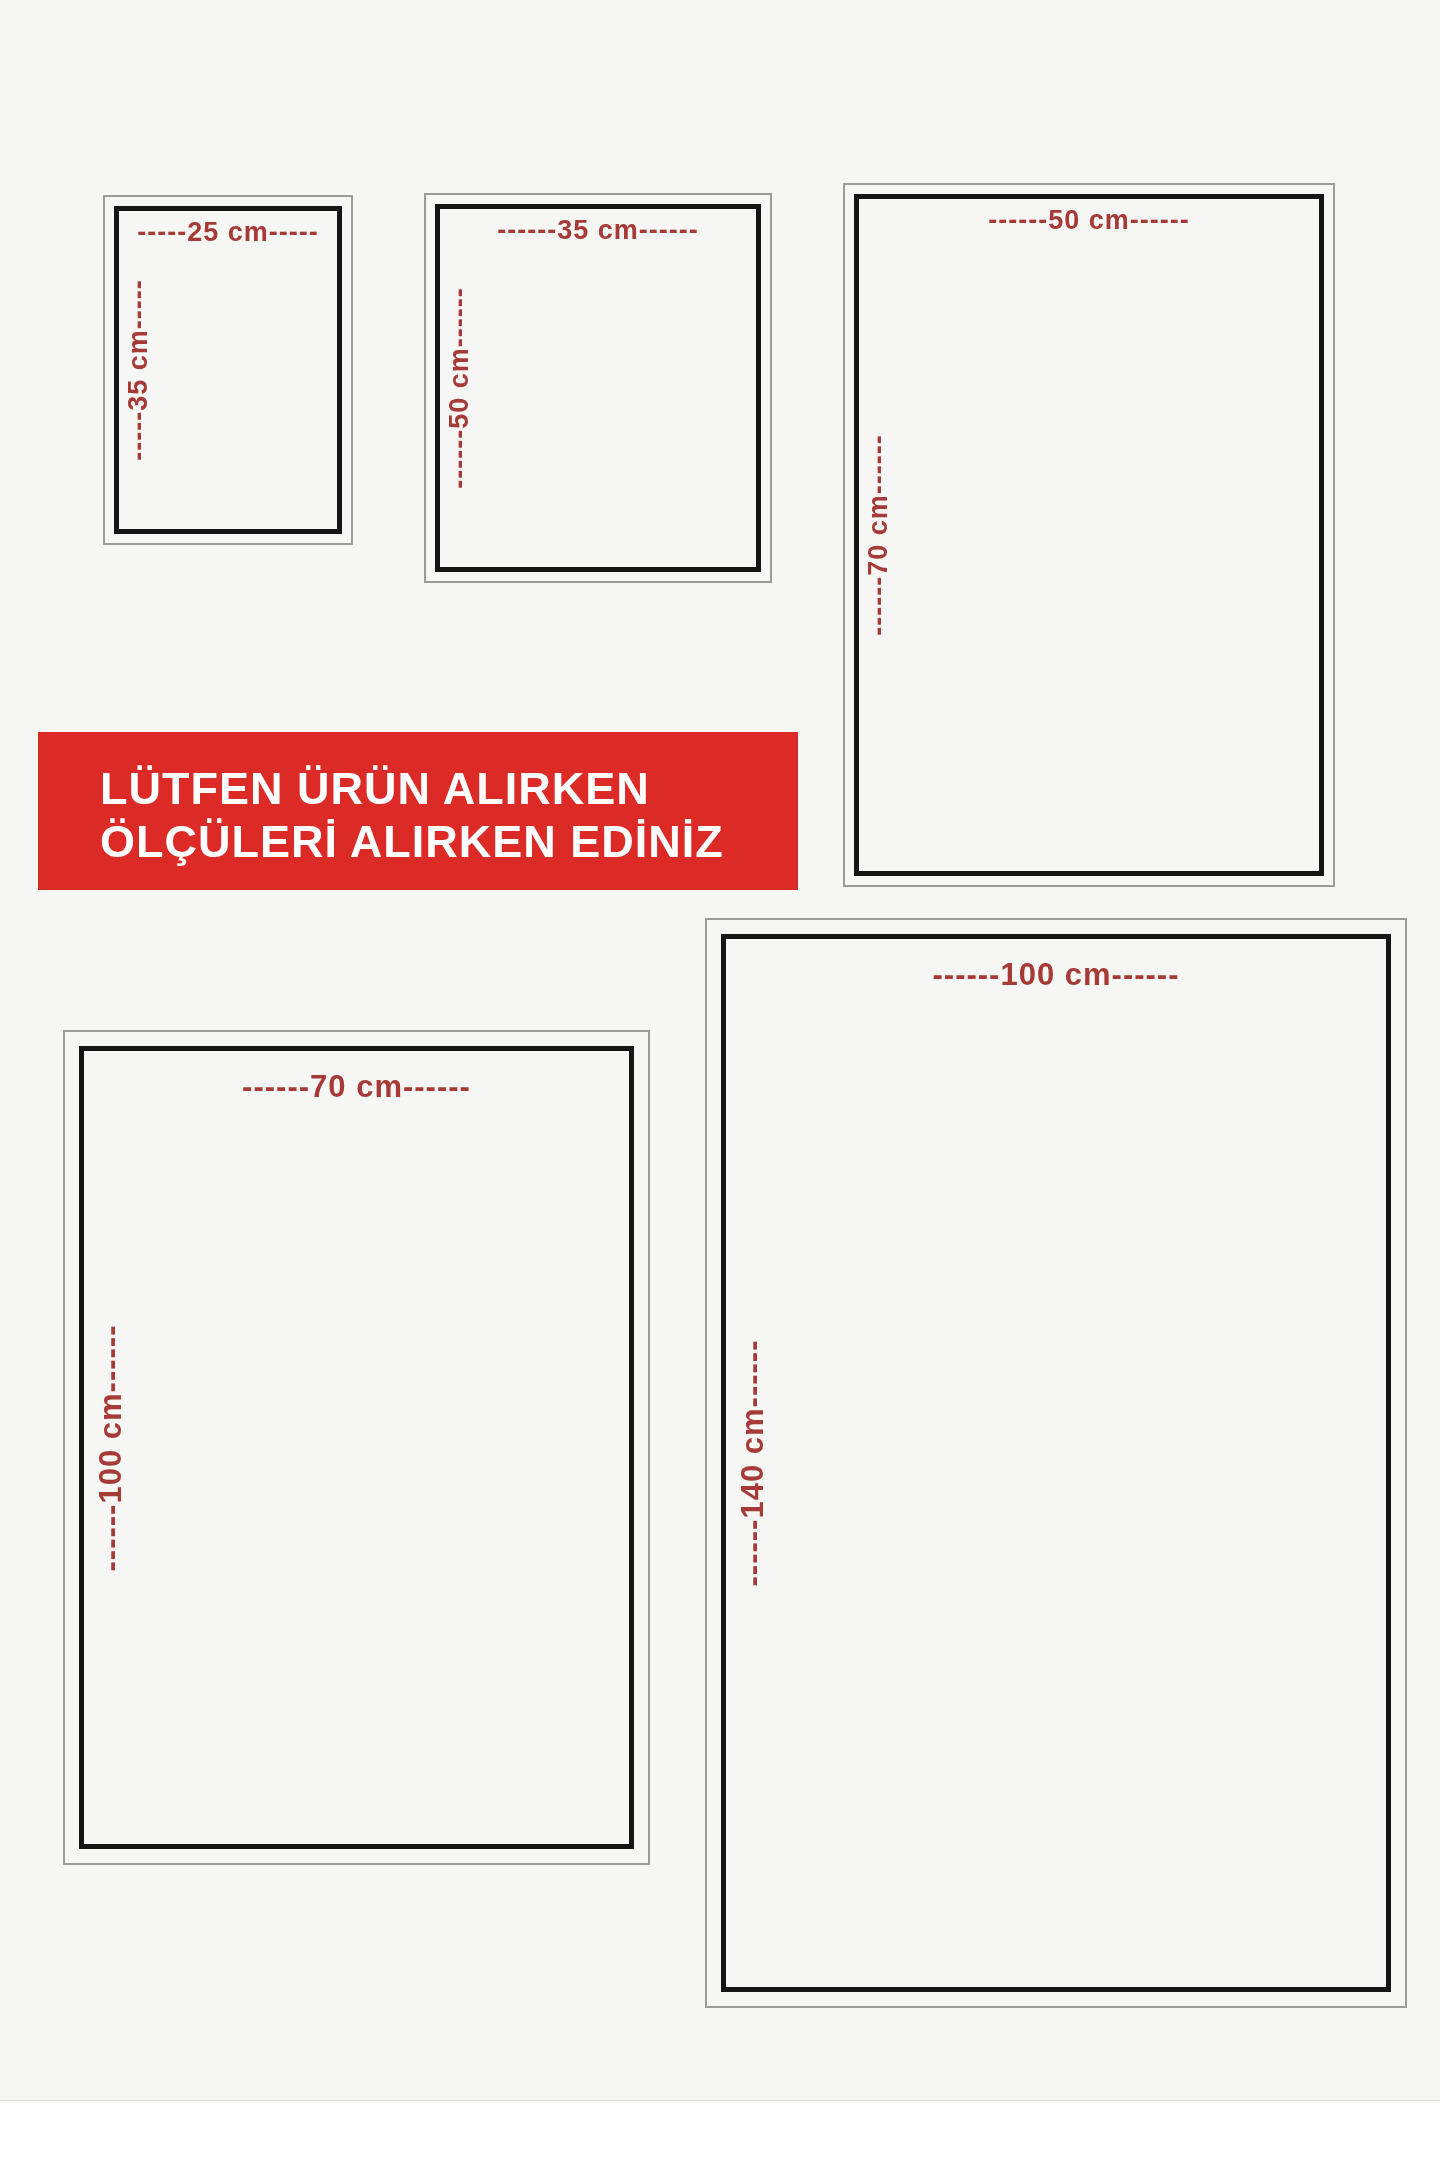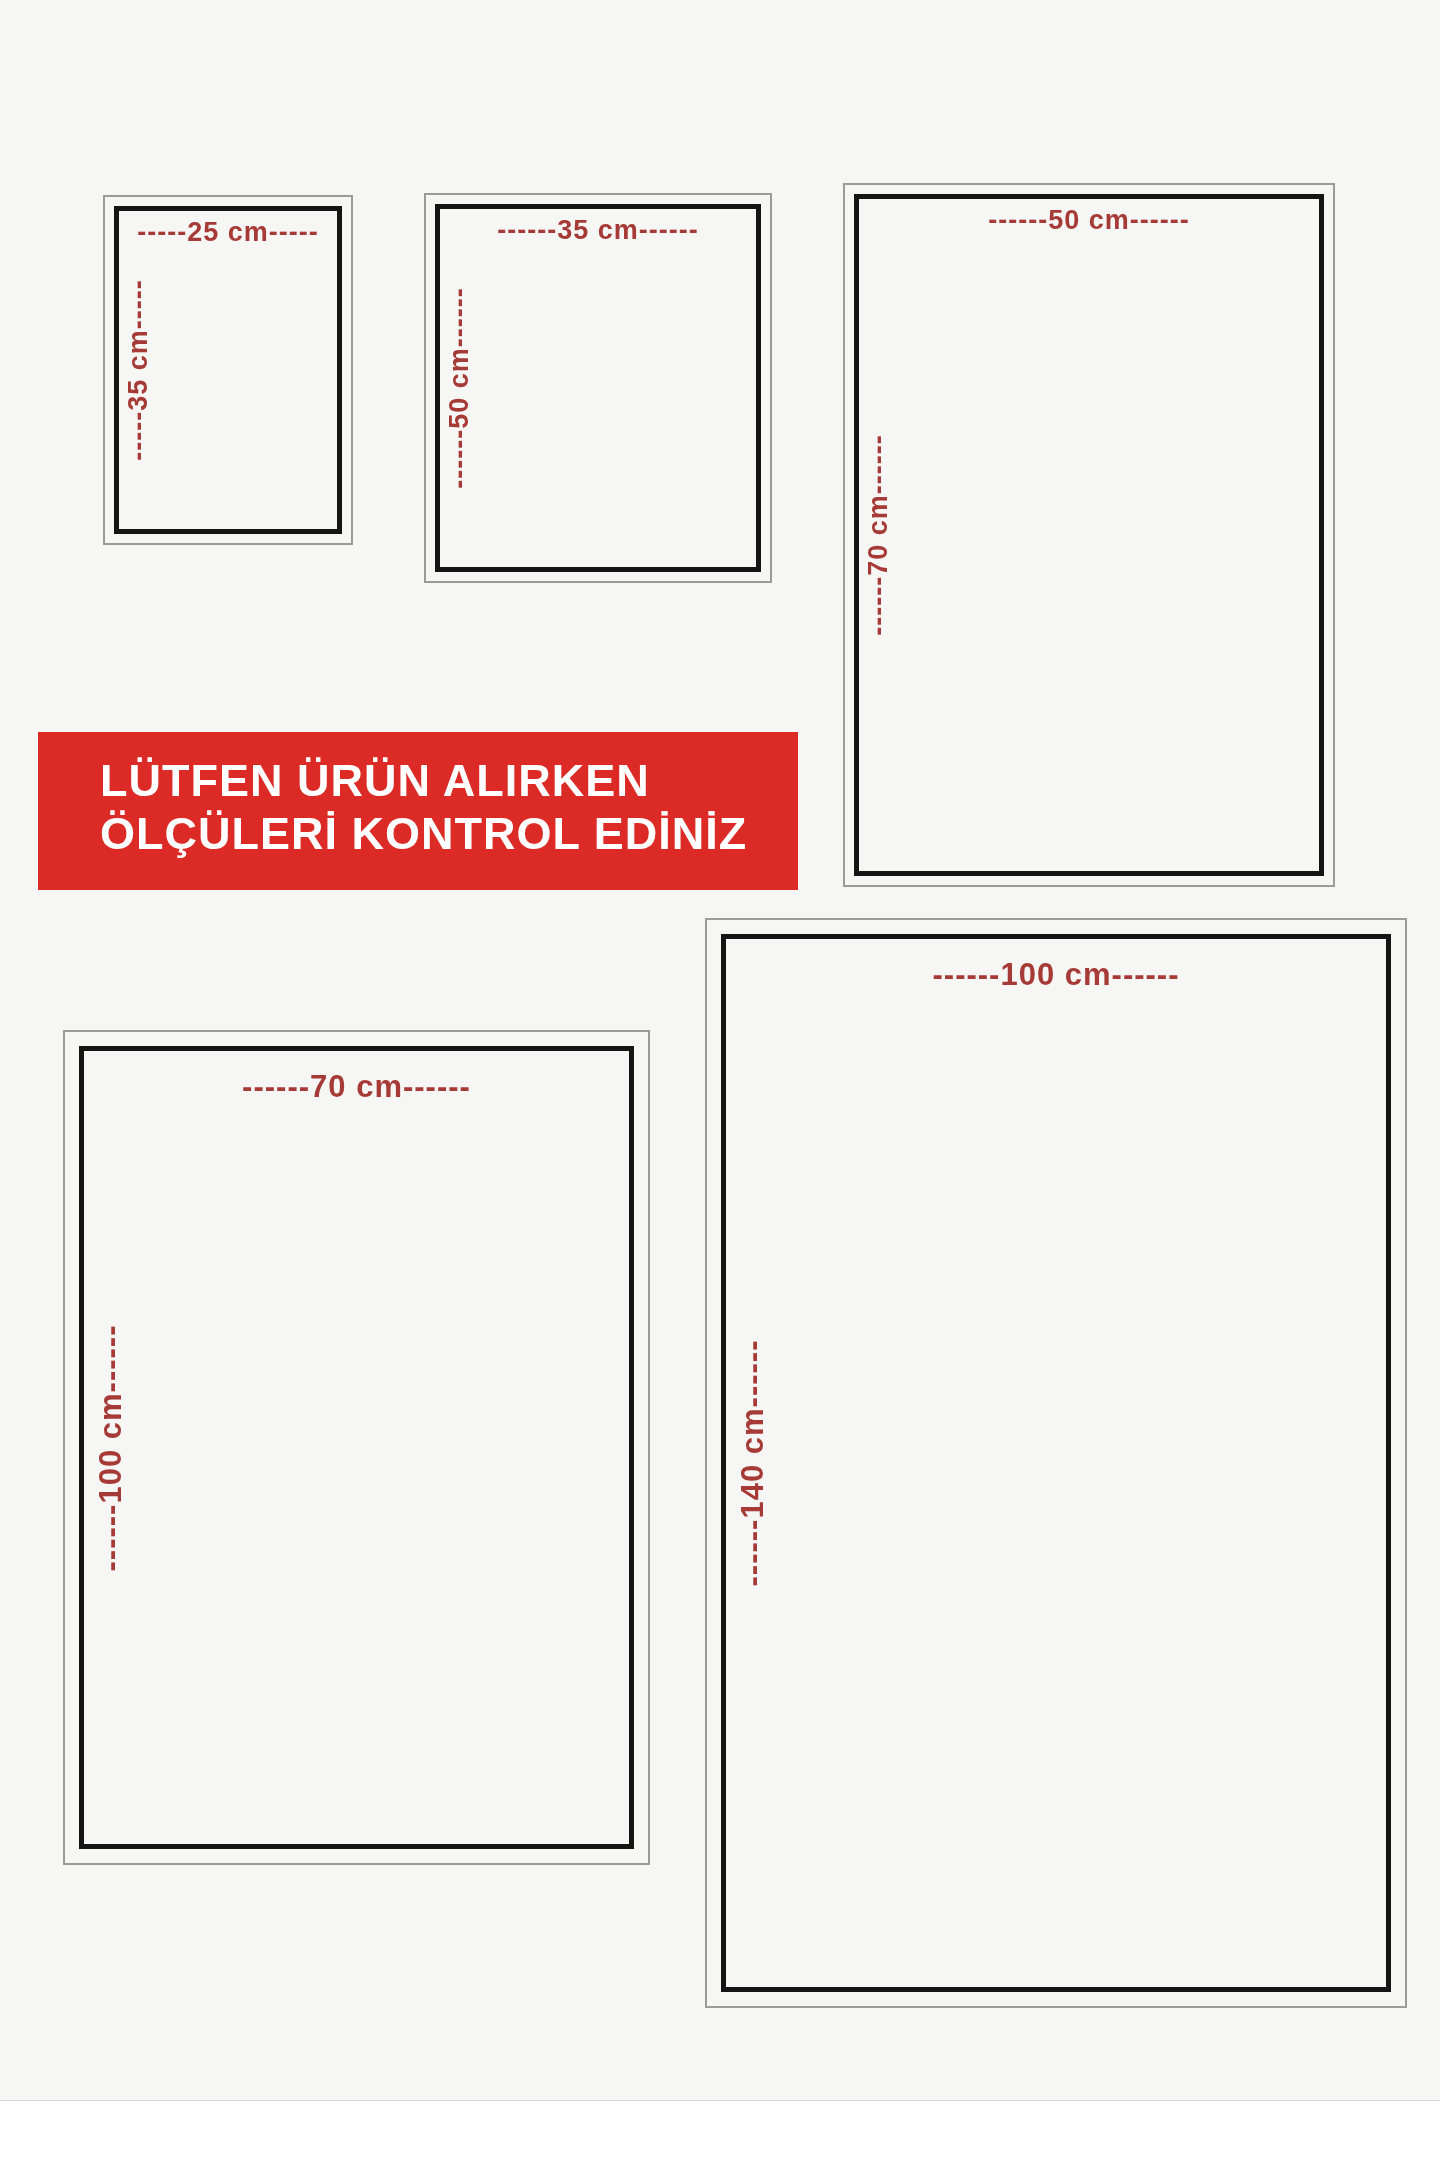--- a/index.html
+++ b/index.html
@@ -45,21 +45,21 @@
     font-weight:bold;letter-spacing:1px;white-space:nowrap;
   }
   .sm .h-label{ left:19px; font-size:27px; }
   .lg .h-label{ left:27px; font-size:31px; }
   
   .banner{
     position:absolute;left:38px;top:732px;width:760px;height:158px;
     background:var(--banner-bg,#dc2b26);
     color:var(--banner-text,#ffffff);
     box-sizing:border-box;
-    padding:22px 0 0 62px;
+    padding:30px 0 0 62px;
     font-weight:bold;font-size:45px;line-height:53px;letter-spacing:1px;
     white-space:nowrap;
   }
 </style>
 </head>
 <body>
 
 <div class="canvas">
 
   <div class="size-box sm" style="left:103px;top:195px;width:250px;height:350px;">
@@ -78,21 +78,21 @@
 
   <div class="size-box sm" style="left:843px;top:183px;width:492px;height:704px;">
     <div class="inner">
       <div class="w-label">------50 cm------</div>
       <div class="h-label">------70 cm------</div>
     </div>
   </div>
 
   <div class="banner">
     <div>LÜTFEN ÜRÜN ALIRKEN</div>
-    <div>ÖLÇÜLERİ KONTROL EDİNİZ</div>
+    <div>ÖLÇÜLERİ ALIRKEN EDİNİZ</div>
   </div>
 
   <div class="size-box lg" style="left:63px;top:1030px;width:587px;height:835px;">
     <div class="inner">
       <div class="w-label">------70 cm------</div>
       <div class="h-label">------100 cm------</div>
     </div>
   </div>
 
   <div class="size-box lg" style="left:705px;top:918px;width:702px;height:1090px;">

